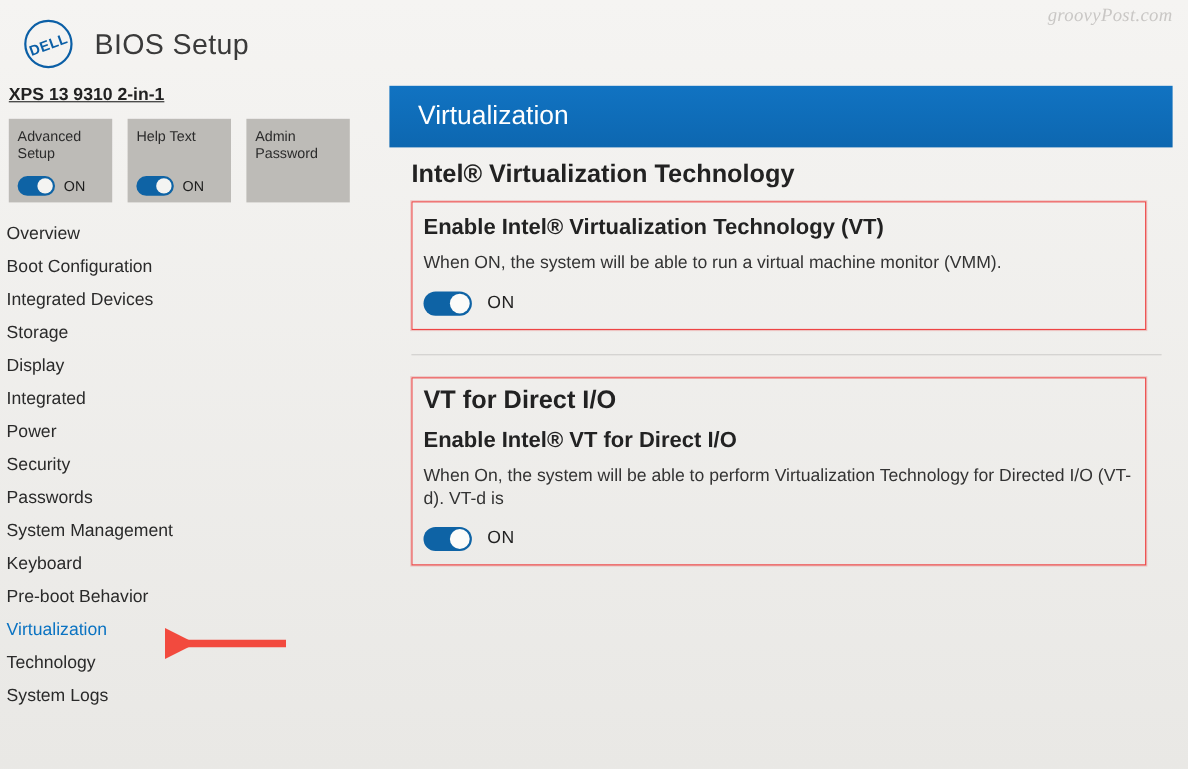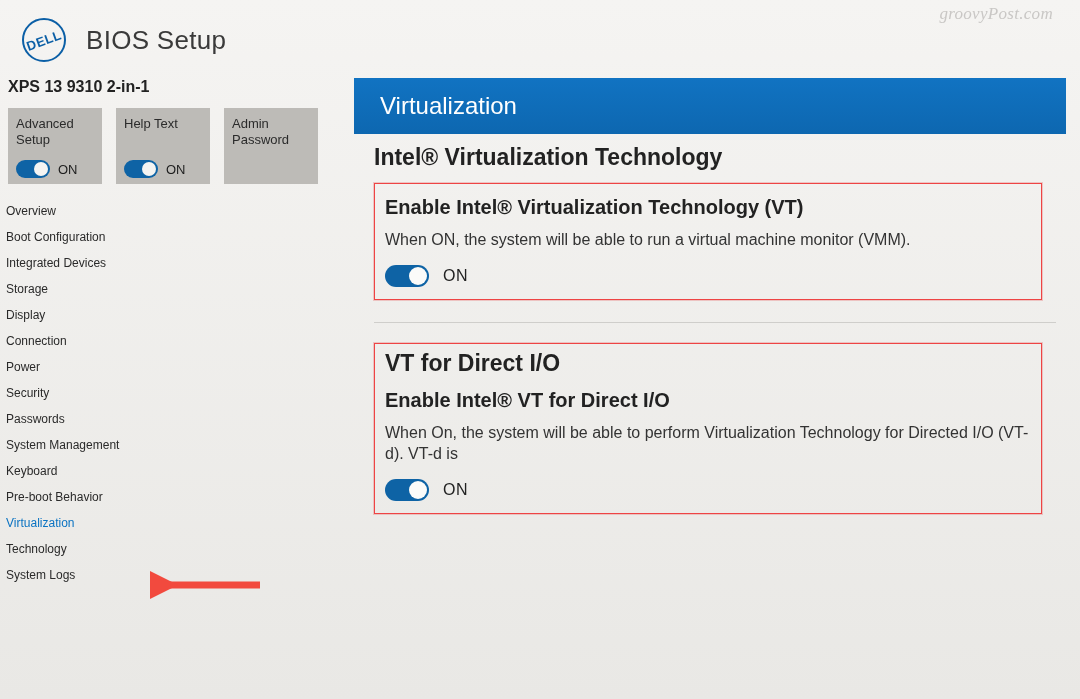--- a/index.html
+++ b/index.html
@@ -11,53 +11,53 @@
   .dell-logo { width:44px; height:44px; border:2px solid #0b5fa6; border-radius:50%; display:flex; align-items:center; justify-content:center; font-weight:bold; color:#0b5fa6; font-size:13px; letter-spacing:0.5px; }
   .dell-logo span { display:inline-block; transform:rotate(-20deg);}
   .bios-title { font-size:26px; color:#3a3a3a; font-weight:400; letter-spacing:0.3px; }
 
   
   .body { display:flex; position:absolute; top:78px; bottom:0; left:0; right:0; }
   .sidebar { width:340px; padding:0 0 0 2px; }
   .main { flex:1; padding:0 0 0 14px; position:relative; }
 
   
-  .model { font-size:16px; font-weight:700; color:#222; padding:0 0 8px 6px; }
+  .model { font-size:16px; font-weight:700; color:#222; padding:0 0 8px 6px;text-decoration:underline; }
 
   
   .card-row { display:flex; gap:14px; padding:4px 6px 14px 6px; }
   .card { width:94px; height:76px; background:#bdbbb7; padding:8px 8px 6px 8px; font-size:13px; color:#2b2b2b; display:flex; flex-direction:column; justify-content:space-between; }
   .card-title { line-height:1.25; }
   .toggle-row { display:flex; align-items:center; gap:8px; }
   .toggle { width:34px; height:18px; border-radius:10px; background:#0e63a5; position:relative; }
   .toggle .knob { position:absolute; width:14px; height:14px; border-radius:50%; background:#f4f4f2; top:2px; right:2px; }
   .toggle-label { font-size:13px; color:#1d1d1d; }
 
   
   .nav { display:flex; flex-direction:column; gap:0; }
-  .nav-item { font-size:12px; color:#2a2a2a; padding:6px 0 6px 4px; cursor:pointer; }
+  .nav-item { font-size:16px; color:#2a2a2a; padding:6px 0 6px 4px; cursor:pointer; }
   .nav-item.active { color:#0b73c2; }
 
   
   .arrow { position:absolute; left:150px; top:569px; pointer-events:none; }
 
   
   .page-title-bar { background:linear-gradient(180deg,#1173c2 0%,#0d67b0 100%); color:#fff; font-size:24px; padding:14px 26px 14px 26px; font-weight:400; margin:0 14px 10px 0; }
   .section { padding:0 24px 18px 20px; }
   .section-h { font-size:23px; font-weight:700; color:#222; margin:8px 0 12px 0; }
   .sub-h { font-size:20px; font-weight:700; color:#222; margin:6px 0 10px 0; }
   .desc { font-size:16px; color:#333; line-height:1.35; margin-bottom:14px; }
   .toggle-big { display:flex; align-items:center; gap:14px; }
   .toggle-pill { width:44px; height:22px; border-radius:12px; background:#0e63a5; position:relative; cursor:pointer; }
   .toggle-pill .knob { position:absolute; width:18px; height:18px; border-radius:50%; background:#fbfbf9; top:2px; right:2px; }
   .toggle-state { font-size:16px; color:#222; letter-spacing:0.5px; }
   .hr { border-top:1px solid #cfcecb; margin:22px 0 20px 0; }
   .highlight-box { border:1.5px solid #e44; padding:6px 10px 12px 10px; margin-right:14px; box-shadow:0 0 0 1px rgba(228,68,68,.25); }
 
-  .watermark { position:absolute; top:4px; right:27px; color:#c9c7c5; font-size:17px; font-style:italic; font-family:Georgia, 'Times New Roman', serif; letter-spacing:.3px; }
+  .watermark { position:absolute; top:4px; right:14px; color:#c9c7c5; font-size:17px; font-style:italic; font-family:Georgia, 'Times New Roman', serif; letter-spacing:.3px; }
 </style>
 </head>
 <body>
 
 <div class="root">
   <div class="watermark">groovyPost.com</div>
 
   <div class="header">
     <div class="dell-logo">
         <span>DELL</span>
@@ -95,21 +95,21 @@
           </div>
         </div>
       </div>
 
       <div class="nav" id="nav">
           <div class="nav-item">Overview</div>
           <div class="nav-item">Boot Configuration</div>
           <div class="nav-item">Integrated Devices</div>
           <div class="nav-item">Storage</div>
           <div class="nav-item">Display</div>
-          <div class="nav-item">Connection</div>
+          <div class="nav-item">Integrated</div>
           <div class="nav-item">Power</div>
           <div class="nav-item">Security</div>
           <div class="nav-item">Passwords</div>
           <div class="nav-item">System Management</div>
           <div class="nav-item">Keyboard</div>
           <div class="nav-item">Pre-boot Behavior</div>
           <div class="nav-item active">Virtualization</div>
           <div class="nav-item">Technology</div>
           <div class="nav-item">System Logs</div>
         </div>

